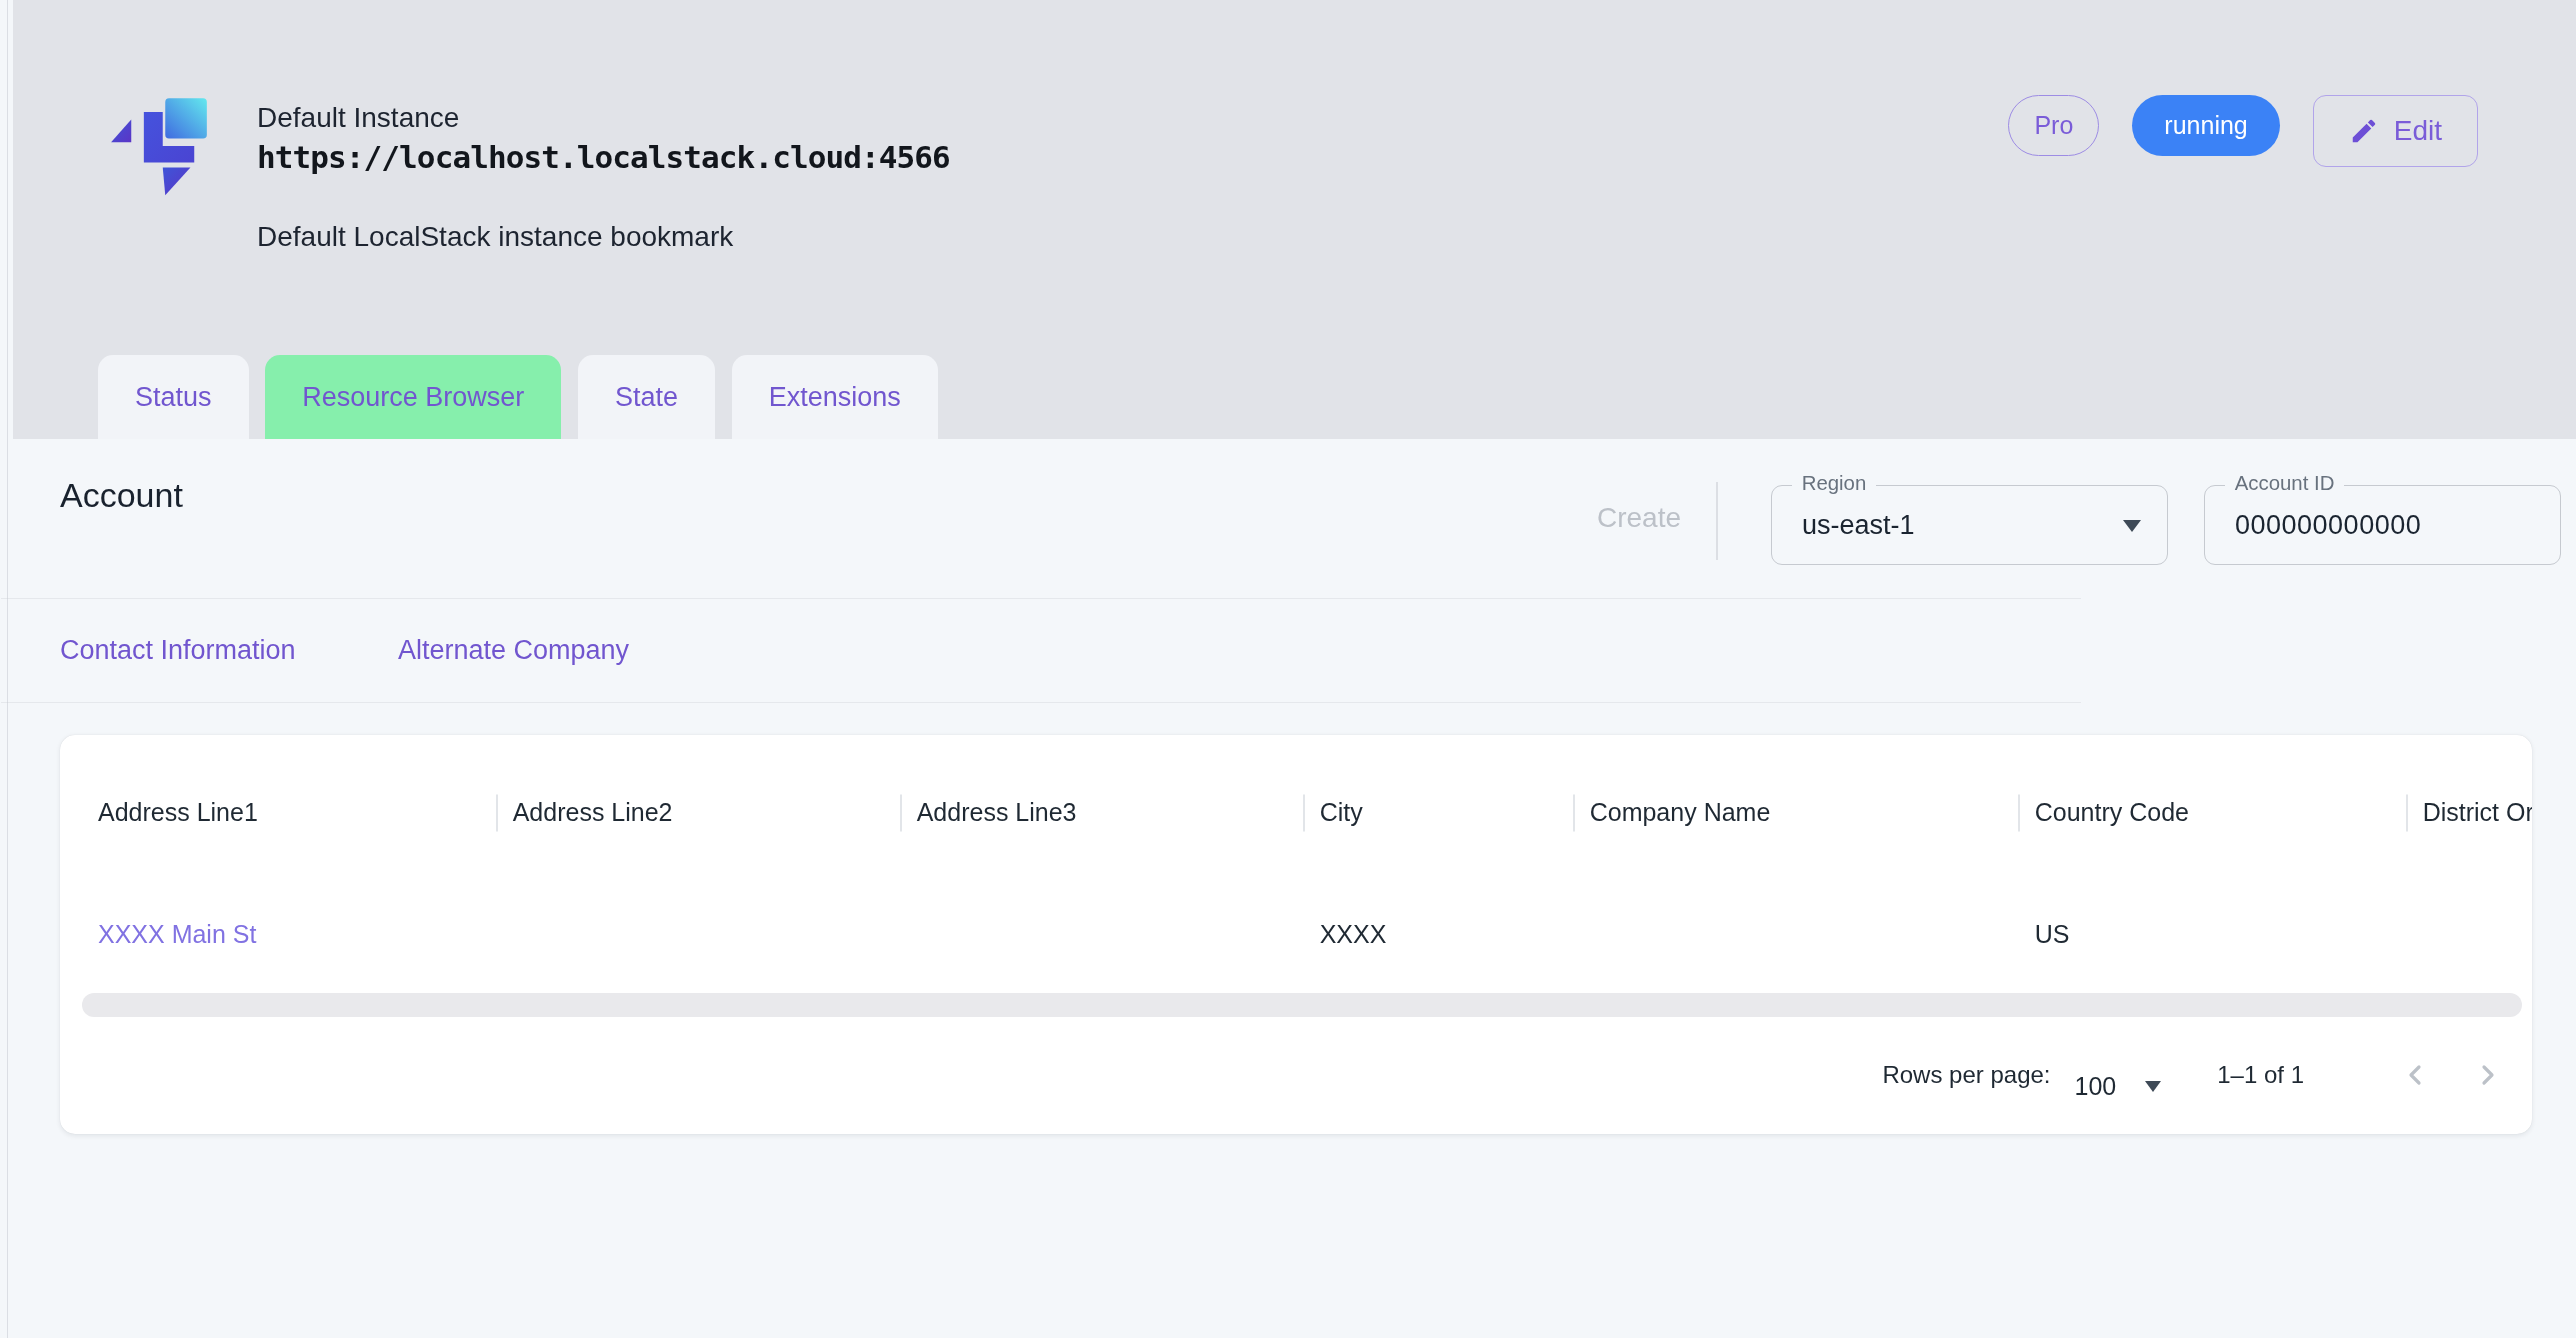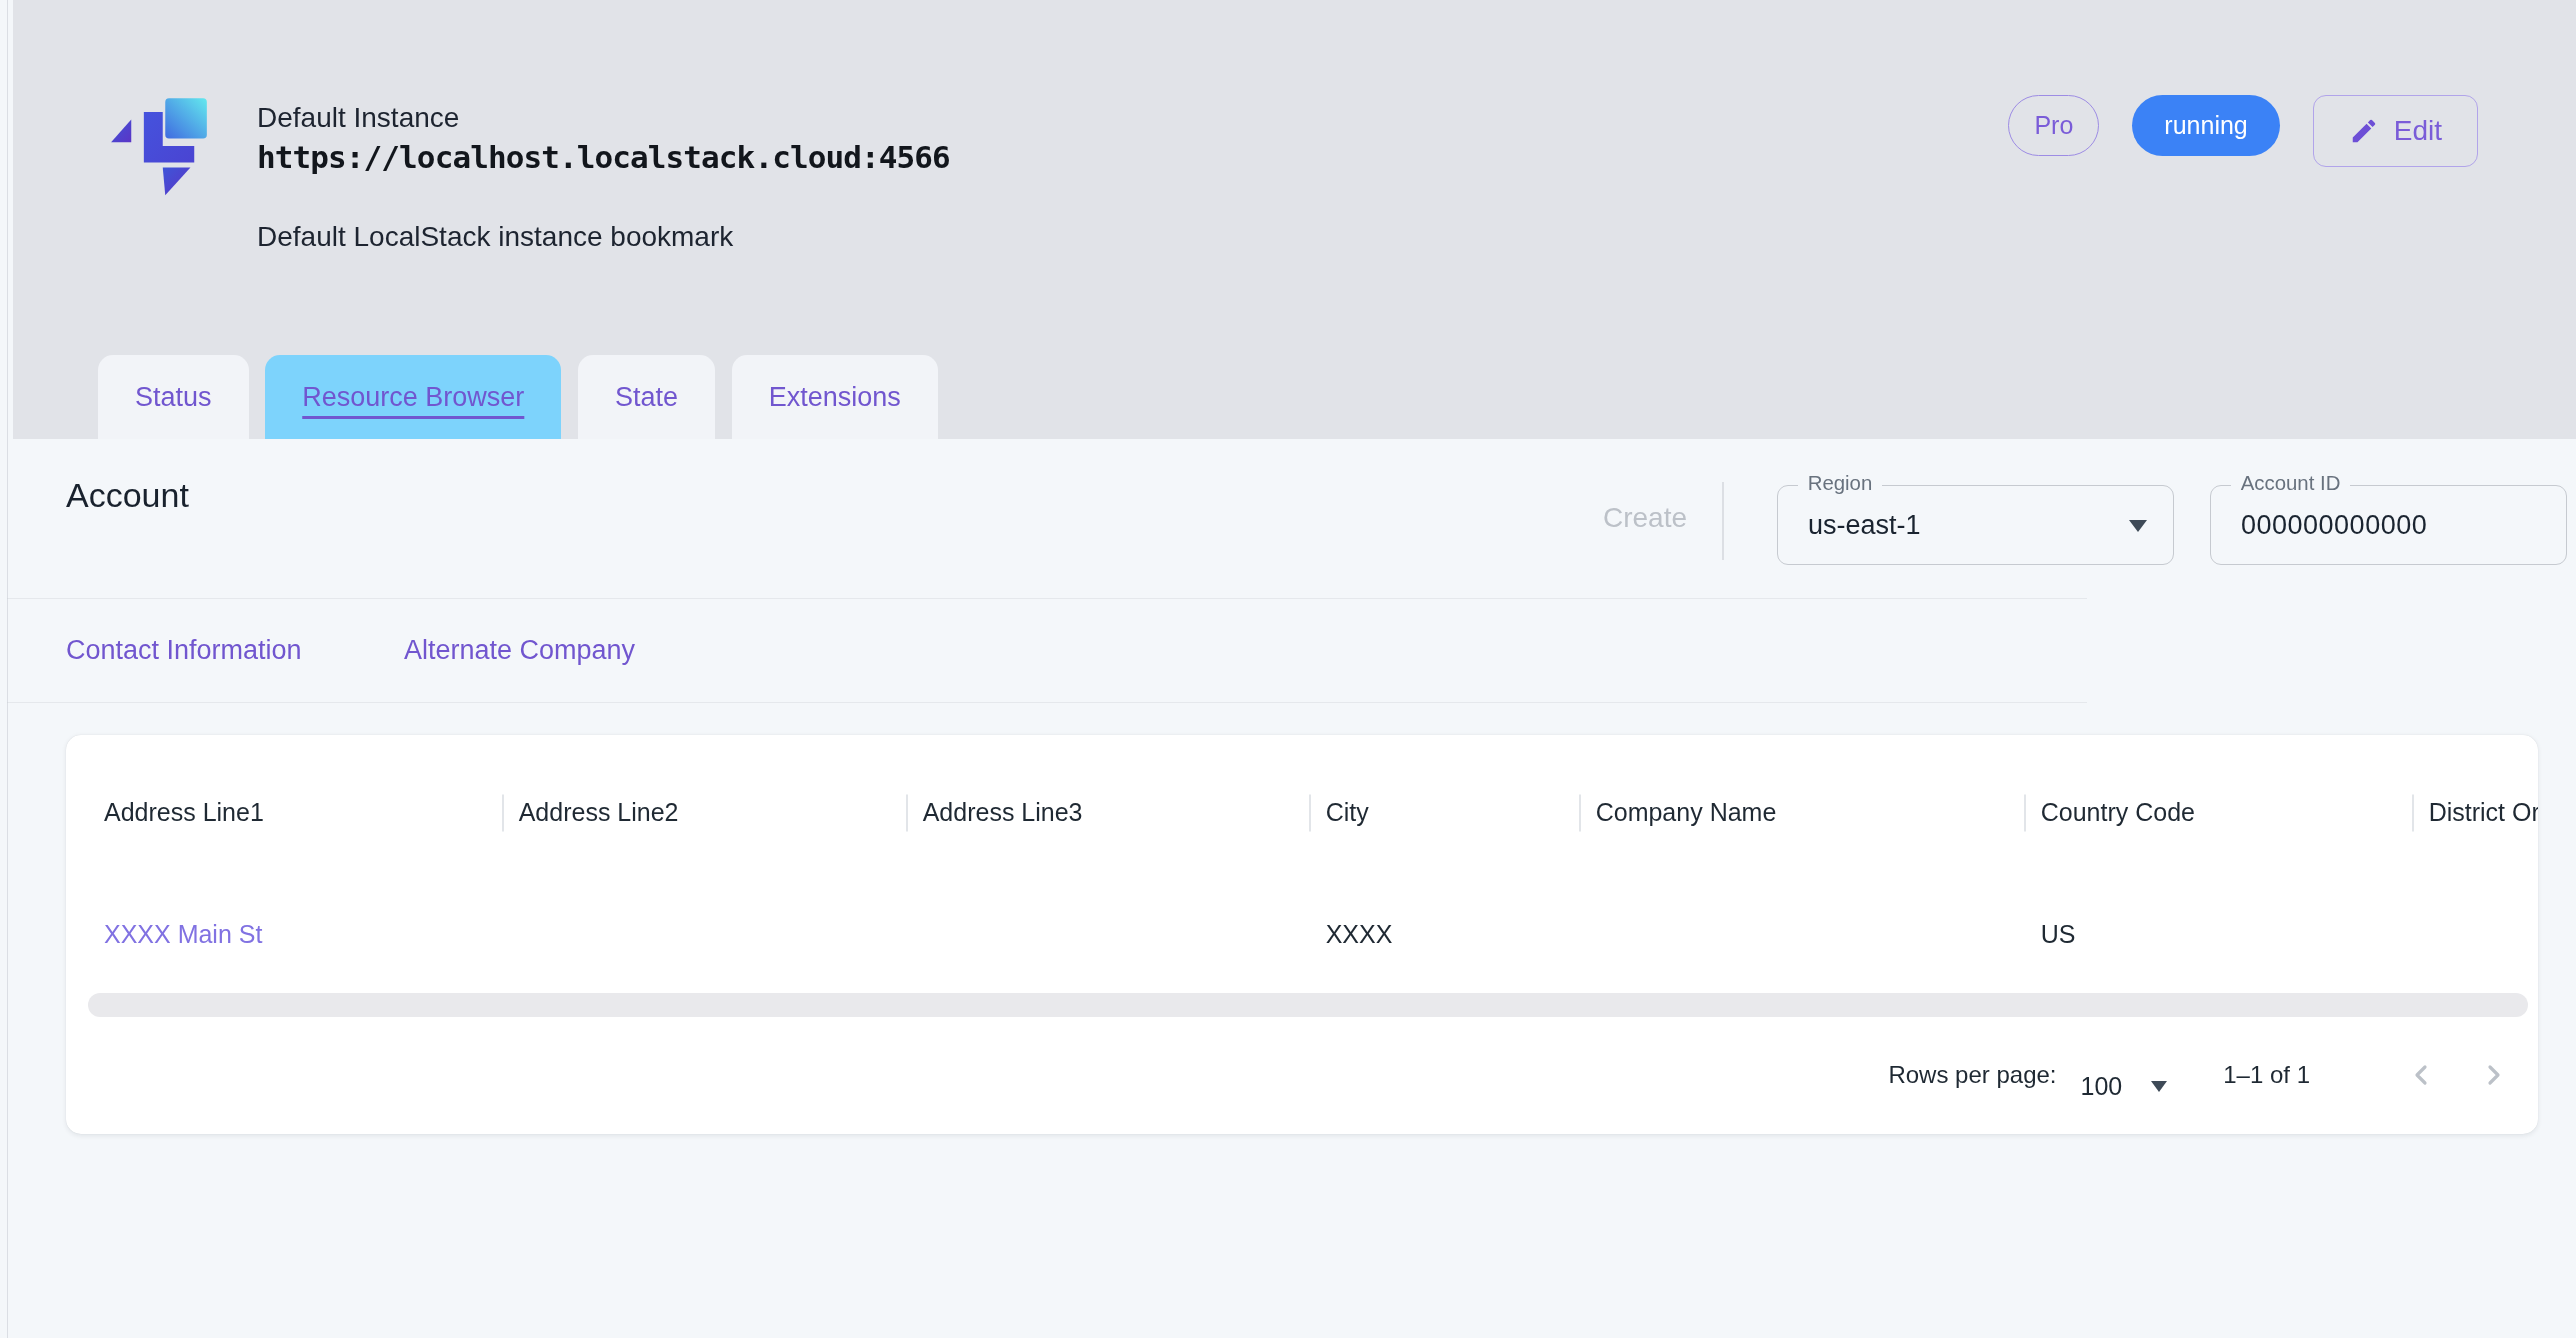--- a/index.html
+++ b/index.html
@@ -21,23 +21,23 @@
   .chip-pro{padding:0 25px;border:1.9px solid #9d8ce4;color:#7a5cd8;}
   .chip-running{padding:0 32px;background:#3b82f6;color:#ffffff;}
   .edit-btn{display:flex;align-items:center;gap:15px;height:72px;padding:0 35px;border-radius:13px;
     border:1.9px solid #b1a4ea;background:transparent;color:#7a5cd8;font-size:28px;
     font-family:"Liberation Sans",sans-serif;cursor:pointer;}
   .edit-btn svg{width:30px;height:30px;}
   
   .tab-bar{position:absolute;left:85px;bottom:0;display:flex;gap:16.7px;align-items:flex-end;}
   .tab{height:84px;display:flex;align-items:center;padding:0 37px;background:#f2f4f8;
     border-radius:15px 15px 0 0;font-size:27px;color:#7156cf;cursor:pointer;white-space:nowrap;}
-  .tab.active{background:#7dd3fc;text-decoration:underline;text-underline-offset:10.2px;text-decoration-thickness:2.8px;}
-  
-  .panel{position:absolute;left:7px;top:439px;width:2080px;height:899px;background:#f4f7fa;}
+  .tab.active{background:#86efac;text-underline-offset:10.2px;text-decoration-thickness:2.8px;}
+  
+  .panel{position:absolute;left:1px;top:439px;width:2080px;height:899px;background:#f4f7fa;}
   .toolbar{position:relative;height:160px;border-bottom:1.9px solid #e5e8ec;}
   .page-title{position:absolute;left:59px;top:37px;margin:0;font-size:34px;font-weight:500;color:#19222e;}
   .create-btn{position:absolute;left:1590px;top:46px;height:65px;border:none;background:none;
     font-family:"Liberation Sans",sans-serif;font-size:28px;font-weight:500;color:#bcc1c8;cursor:default;}
   .v-divider{position:absolute;left:1715px;top:43px;width:1.9px;height:78px;background:#dcdfe4;}
   .field{position:absolute;top:46px;height:80px;border:1.9px solid #c6cad0;border-radius:11px;background:transparent;}
   .field-region{left:1770px;width:397px;cursor:pointer;}
   .field-account{left:2203px;width:357px;}
   .field-label{position:absolute;left:20.4px;top:-14px;padding:0 9.3px;background:#f4f7fa;
     font-size:20.4px;color:#68727e;white-space:nowrap;}

